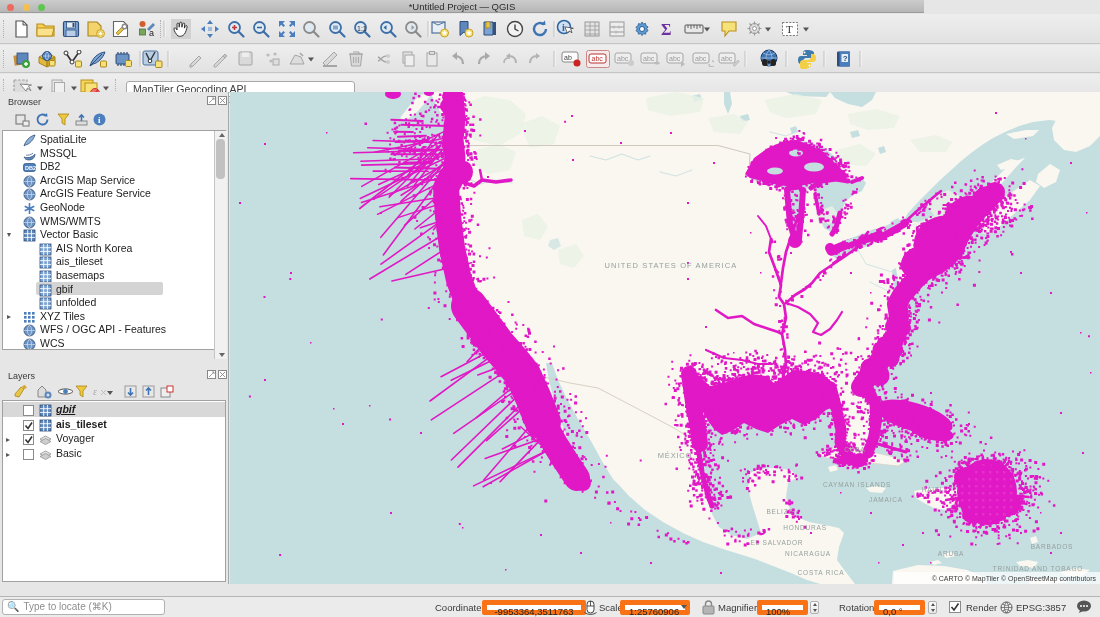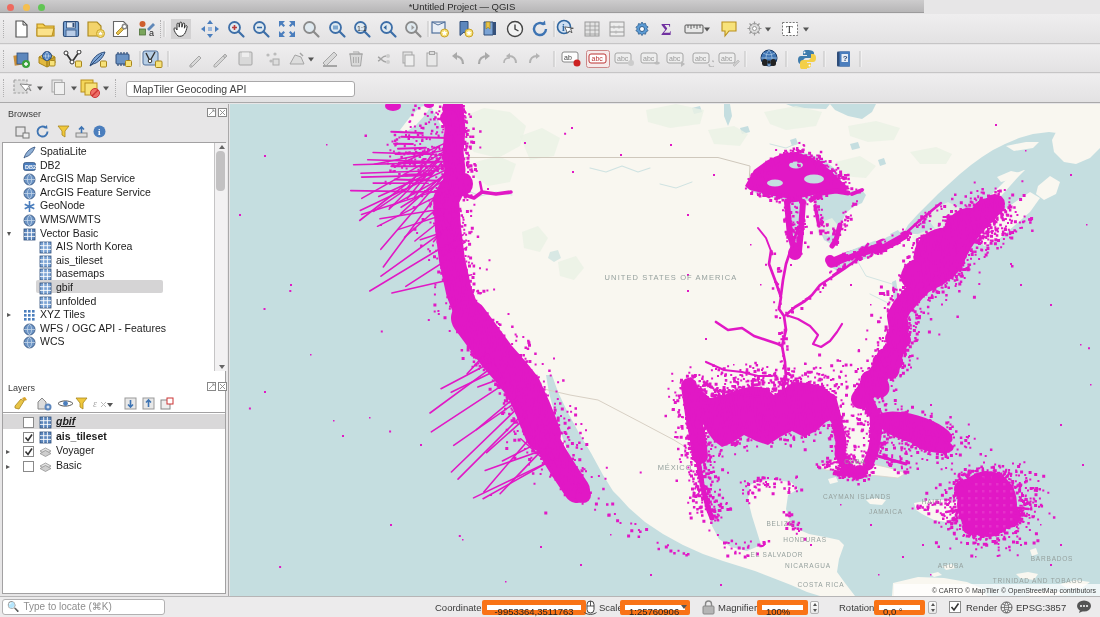--- a/index.html
+++ b/index.html
@@ -8,27 +8,27 @@
 #title{position:absolute;top:1px;width:100%;text-align:center;font-size:9.5px;color:#2c2c2c}
 .tbrow{position:absolute;left:0;width:1100px;background:linear-gradient(#efeeef,#e3e2e3)}
 #tb1{top:14px;height:30px;border-bottom:1px solid #c6c5c6}
 #tb2{top:45px;height:28px;border-bottom:1px solid #c6c5c6}
 #tb3{top:74px;height:29px;border-bottom:1px solid #aaa9aa}
 .ic{position:absolute;top:50%;transform:translate(-50%,-50%);line-height:0}
 .vsep{display:inline-block;width:1px;height:16px;background:#c2c1c2;box-shadow:1px 0 0 #fafafa}
 .caret{display:inline-block;width:0;height:0;border-left:3.5px solid transparent;border-right:3.5px solid transparent;border-top:4px solid #555}
 .dots3{position:absolute;width:3px;height:18px;border-left:1px dotted #b0afb0;top:6px}
 #geofield{position:absolute;left:126px;top:7px;width:229px;height:16px;background:#fff;border:1px solid #a9a8a9;border-radius:3px;font-size:10.5px;color:#3c3c3c;padding:1px 6px;line-height:13px}
-#main{position:absolute;left:0;top:104px;width:1100px;height:492px}
+#main{position:absolute;left:0;top:92px;width:1100px;height:492px}
 #left{position:absolute;left:0;top:0;width:229px;height:492px;background:#e7e6e7;border-right:1px solid #a9a8a9}
 #map{position:absolute;left:230px;top:0;width:870px;height:492px}
 .ptitle{position:absolute;font-size:9px;color:#3a3a3a}
 .pbtn{position:absolute;top:0;line-height:0}
 .pic{position:absolute;top:0;line-height:0}
-#btree{position:absolute;left:2px;top:38px;width:224px;height:286px;background:#fff;border:1px solid #a2a1a2;font-size:10.5px;color:#1c1c1c;overflow:hidden;padding-top:2px}
+#btree{position:absolute;left:2px;top:38px;width:224px;height:220px;background:#fff;border:1px solid #a2a1a2;font-size:10.5px;color:#1c1c1c;overflow:hidden;padding-top:2px}
 .trow{position:relative;height:13.6px;line-height:12px}
 .arr{color:#555}
 .selbg{position:absolute;top:-1px;height:13.4px;background:#d5d4d5;border-radius:2px}
 .selbg2{position:absolute;left:0;top:-1px;height:14.5px;width:100%;background:#d9d8d9}
 #scroll{position:absolute;right:1px;top:39px;width:13px;height:228px;background:#f2f1f2;border-left:1px solid #c5c4c5}
 #thumb{position:absolute;right:2.5px;top:8px;width:9px;height:40px;background:#c2c1c2;border-radius:4px}
 #llist{position:absolute;left:2px;top:34px;width:224px;height:182px;background:#fff;border:1px solid #a2a1a2;font-size:10.5px;color:#1c1c1c;padding-top:2px}
 .lrow{position:relative;height:14.5px;line-height:13.5px}
 .cb{line-height:0}
 #statusbar{position:absolute;left:0;top:596px;width:1100px;height:21px;background:#ecebec;border-top:1px solid #b6b5b6;font-size:9px;color:#3a3a3a}
@@ -423,20 +423,28 @@
               <text x="6" y="11" font-size="9" fill="#fff" font-family="Liberation Serif" font-weight="bold">i</text>
             </svg></span>
         </div>
     <div id="btree">
           <div class="trow">
             <span style="position:absolute;left:4px;top:1px;width:10px;color:#666;font-size:8px"></span>
             <span style="position:absolute;left:20px;top:1px"><svg width="13" height="13" viewBox="0 0 13 13">
                 <path d="M1 12C2.5 7 6 2.5 12 1c-1.5 4.5-5 9-9.5 10z" fill="#8fb0d6" stroke="#2e4d79" stroke-width="0.8"></path>
               </svg></span>
             <span style="position:absolute;left:37px;top:0">SpatiaLite</span>
+          </div>
+          <div class="trow">
+            <span style="position:absolute;left:4px;top:1px;width:10px;color:#666;font-size:8px"></span>
+            <span style="position:absolute;left:20px;top:1px"><svg width="13" height="13" viewBox="0 0 13 13">
+                <path d="M1 9c3 1 8 1 11-3 0 4-3 6-6 6S2 11 1 9z" fill="#5d87bd" stroke="#2e4d79" stroke-width="0.7"></path>
+                <path d="M3 7c2 .5 5 0 7-2" stroke="#2e4d79" stroke-width="0.7" fill="none"></path>
+              </svg></span>
+            <span style="position:absolute;left:37px;top:0">MSSQL</span>
           </div>
           <div class="trow">
             <span style="position:absolute;left:4px;top:1px;width:10px;color:#666;font-size:8px"></span>
             <span style="position:absolute;left:20px;top:1px"><svg width="13" height="13" viewBox="0 0 13 13">
                 <rect x="0.5" y="2.5" width="12" height="8" rx="2" fill="#4b7ebd" stroke="#2e4d79" stroke-width="0.7"></rect>
                 <text x="2" y="9" font-size="5.5" fill="#fff" font-family="Liberation Sans" font-weight="bold">DB2</text>
               </svg></span>
             <span style="position:absolute;left:37px;top:0">DB2</span>
           </div>
           <div class="trow">

